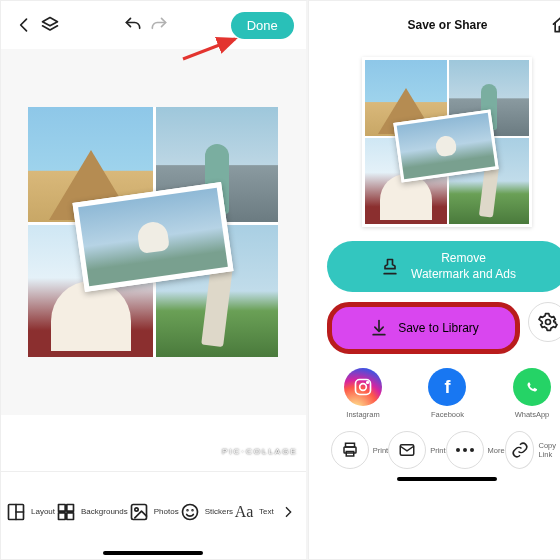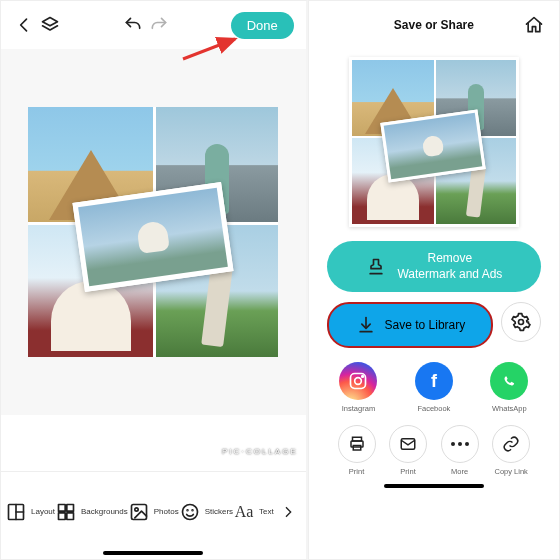--- a/index.html
+++ b/index.html
@@ -50,29 +50,29 @@
   .preview .liberty{width:16px;height:46px;margin-top:18px}
   .preview .pisa{width:14px;height:52px;margin-top:20px}
   .preview .redtemple{width:52px;height:46px;margin-top:32px}
   .preview .taj{left:32px;top:56px;width:98px;height:60px}
   .preview .taj-in{width:92px;height:54px}
   .preview .taj-dome{width:20px;height:20px}
   .btn-row{padding:0 18px;margin-bottom:10px}
   .big-btn{width:100%;background:#33c6bf;color:#fff;border:none;border-radius:26px;padding:10px 12px;display:flex;align-items:center;justify-content:center;gap:10px;font-size:12px;font-weight:500;line-height:1.3}
   .big-btn .txt{text-align:center}
   .save-row{display:flex;gap:8px;padding:0 18px;margin-bottom:14px}
-  .save-btn{flex:1;background:#0ea5e9;border:2px solid #b91c1c;border-radius:22px;padding:10px;display:flex;align-items:center;justify-content:center;gap:8px;font-size:12px;font-weight:500}
+  .save-btn{flex:1;background:#d946ef;border:5px solid #b91c1c;border-radius:22px;padding:10px;display:flex;align-items:center;justify-content:center;gap:8px;font-size:12px;font-weight:500}
   .gear-btn{width:40px;height:40px;border-radius:50%;border:1px solid #ddd;background:#fff;display:flex;align-items:center;justify-content:center}
   .share-grid{display:flex;justify-content:space-around;padding:0 12px;margin-bottom:12px}
   .share-it{display:flex;flex-direction:column;align-items:center;gap:4px;font-size:7.5px;color:#666}
   .share-ic{width:38px;height:38px;border-radius:50%;display:flex;align-items:center;justify-content:center;color:#fff;font-weight:bold;font-size:18px}
   .ig{background:radial-gradient(circle at 30% 110%,#fdf497 0%,#fd5949 45%,#d6249f 60%,#285AEB 90%)}
   .fb{background:#1877f2}.ms{background:#0084ff}.wa{background:#25d366}.im{background:#34c759}
   .act-grid{display:flex;justify-content:space-around;padding:0 22px 8px}
-  .act-it{display:flex;flex-direction:column;align-items:center;gap:4px;font-size:7.5px;color:#666}
+  .act-it{display:flex;flex-direction:row;align-items:center;gap:4px;font-size:7.5px;color:#666}
   .act-ic{width:38px;height:38px;border-radius:50%;border:1px solid #ddd;display:flex;align-items:center;justify-content:center;background:#fff}
   .act-ic svg{width:18px;height:18px;stroke:#222;stroke-width:2;fill:none}
   .dots{display:flex;gap:3px}.dots span{width:4px;height:4px;background:#222;border-radius:50%}
 </style>
 </head>
 <body>
 
 <div class="wrap">
 
   <div class="screen left">

